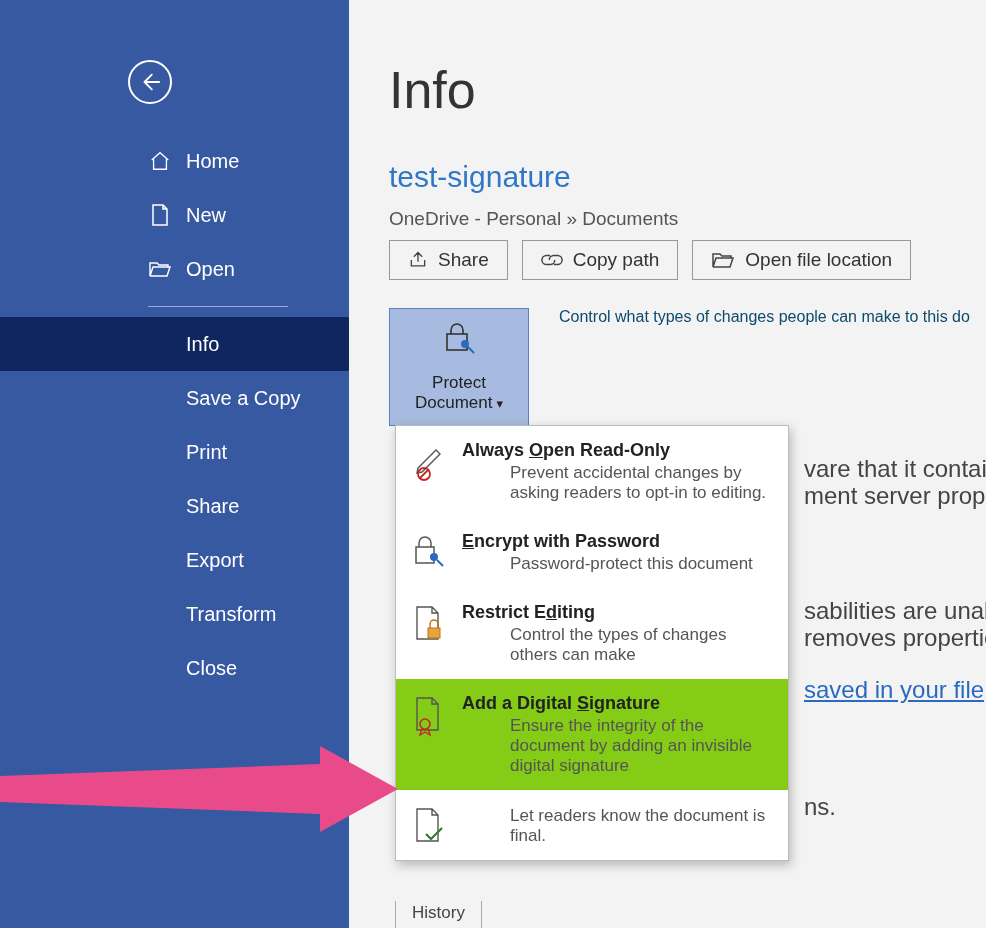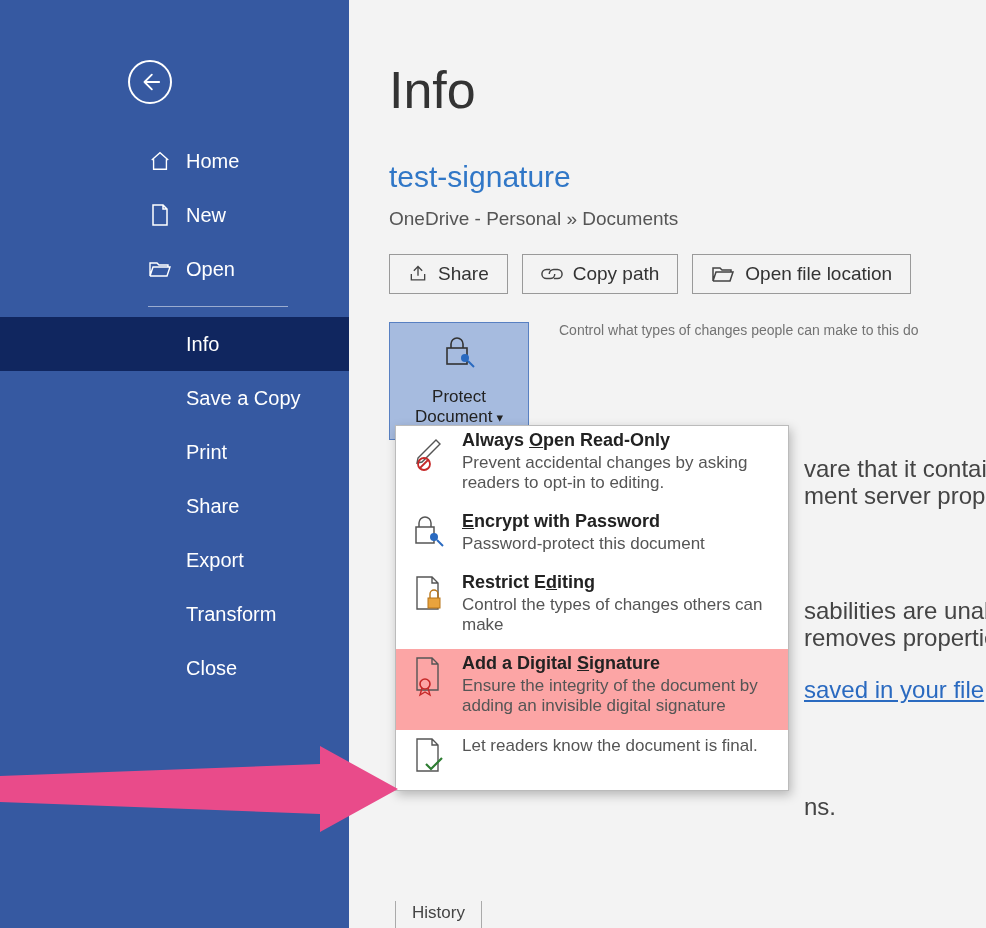--- a/index.html
+++ b/index.html
@@ -66,21 +66,21 @@
     margin-bottom: 40px;
   }
   .doc-title {
     font-size: 30px;
     color: #3077c7;
     margin-bottom: 14px;
   }
   .breadcrumb {
     font-size: 19px;
     color: #555;
-    margin-bottom: 24px;
+    margin-bottom: 10px;
   }
   .action-row {
     display: flex;
     gap: 14px;
     margin-bottom: 28px;
   }
   .action-btn {
     display: flex; align-items: center; gap: 10px;
     border: 1px solid #999;
     padding: 8px 18px;
@@ -97,43 +97,43 @@
     display:flex; flex-direction:column; align-items:center; justify-content:center;
     gap:17px;
     font-size: 17px;
     color: #222;
     cursor:pointer;
     text-align:center;
     position: relative;
   }
   .protect-btn .chev { font-size:13px; margin-left:4px;}
   .protect-text h2 { font-size: 26px; font-weight:400; color:#333; margin-bottom:6px;}
-  .protect-text p { font-size: 14px; color:#737373;}
+  .protect-text p { font-size: 16px; color:#0c4a6e;}
   
   .dropdown {
     position: absolute;
     left: 395px;
     top: 425px;
     width: 394px;
     background:#fff;
     border:1px solid #bbb;
     box-shadow: 2px 4px 10px rgba(0,0,0,0.25);
     z-index: 20;
   }
   .menu-item {
     display:flex;
     gap: 14px;
-    padding: 4px 18px 14px 14px;
+    padding: 14px 18px 14px 14px;
     cursor:pointer;
   }
-  .menu-item.hover { background:#fca5a5; }
+  .menu-item.hover { background:#84cc16; }
   .menu-item .mi-icon { width:38px; flex-shrink:0; display:flex; justify-content:center; padding-top:2px;}
   .menu-item .mi-text { flex:1; }
   .menu-item .mi-title { font-size:18px; font-weight:600; color:#222;}
-  .menu-item .mi-desc { font-size:17px; color:#555; margin-top:2px;}
+  .menu-item .mi-desc { font-size:17px; color:#555; margin-top:2px;margin-left:48px;}
   .underline-letter { text-decoration: underline; }
   
   .bg-text {
     position:absolute;
     font-size:24px;
     color:#444;
     white-space: nowrap;
   }
   .bg-link { color:#2a6ac0; text-decoration: underline; }
   

